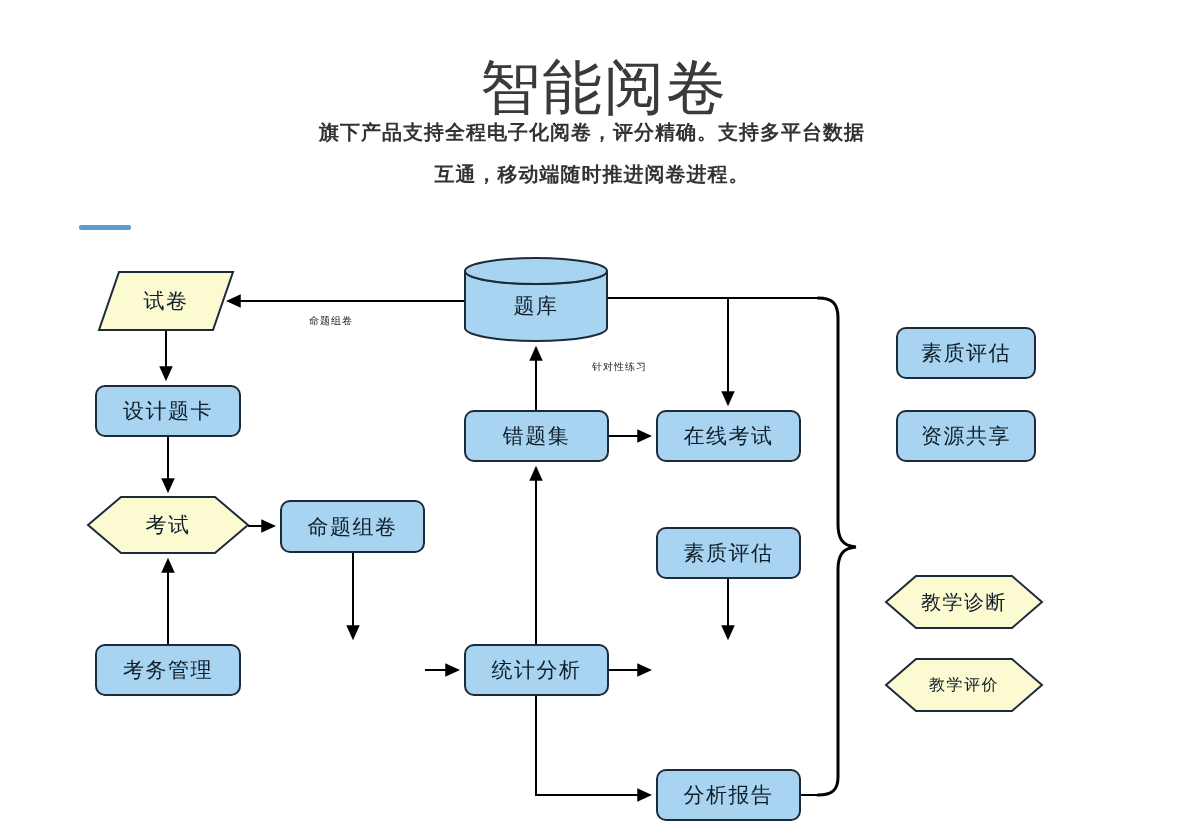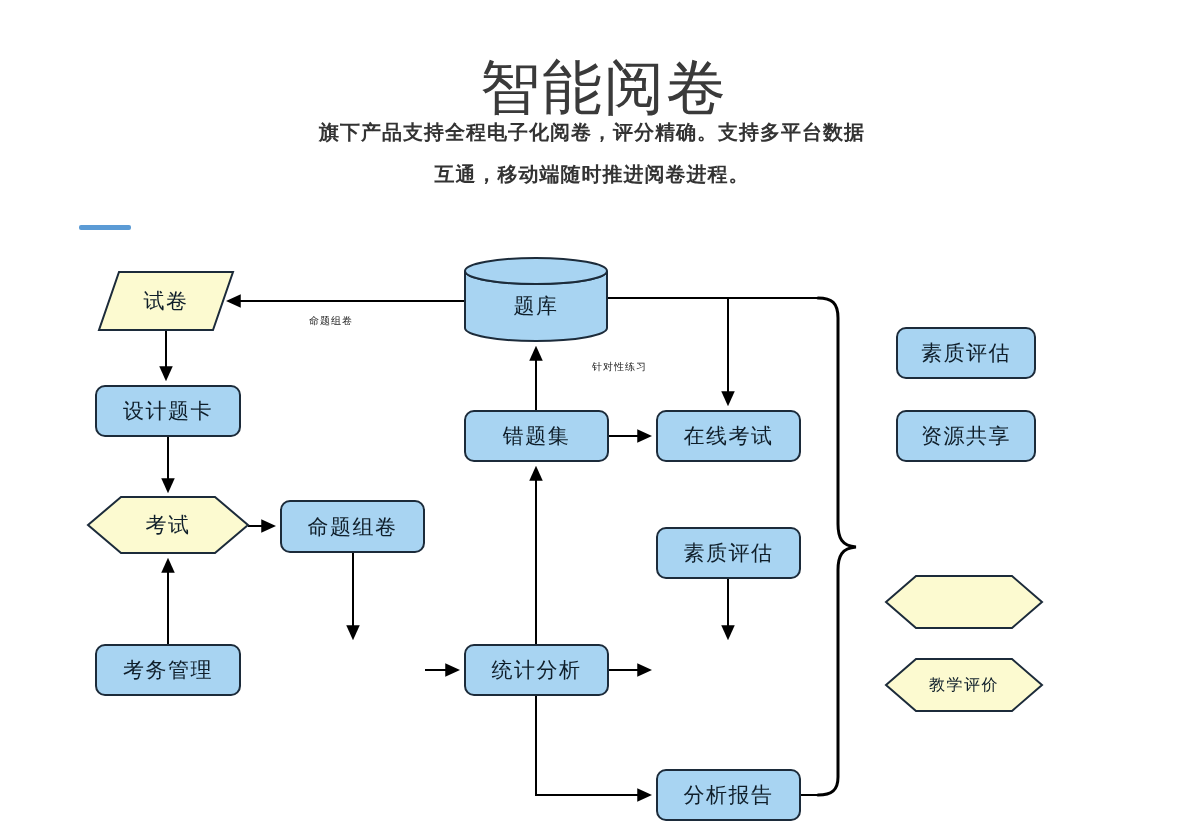--- a/index.html
+++ b/index.html
@@ -90,20 +90,21 @@
       <polygon points="88,525 121,497 215,497 248,525 215,553 121,553" fill="#fcfad0" stroke="#1c2b3a" stroke-width="2"></polygon>
 
       <polygon points="886,602 916,576 1012,576 1042,602 1012,628 916,628" fill="#fcfad0" stroke="#1c2b3a" stroke-width="2"></polygon>
 
       <polygon points="886,685 916,659 1012,659 1042,685 1012,711 916,711" fill="#fcfad0" stroke="#1c2b3a" stroke-width="2"></polygon>
     </svg>
 
     <div class="node overlay" style="left:99px;top:285px;width:134px;height:32px">试卷</div>
     <div class="node overlay" style="left:465px;top:291px;width:142px;height:30px">题库</div>
     <div class="node overlay" style="left:88px;top:499px;width:160px;height:52px">考试</div>
+    <div class="node overlay" style="left:886px;top:576px;width:156px;height:52px;font-size:20px">教学诊断</div>
     <div class="node overlay" style="left:886px;top:659px;width:156px;height:52px;font-size:16px">教学评价</div>
 
     <div class="node rect-node" style="left:95px;top:385px;width:146px;height:52px">设计题卡</div>
     <div class="node rect-node" style="left:280px;top:500px;width:145px;height:53px">命题组卷</div>
     <div class="node rect-node" style="left:95px;top:644px;width:146px;height:52px">考务管理</div>
     <div class="node rect-node" style="left:464px;top:644px;width:145px;height:52px">统计分析</div>
     <div class="node rect-node" style="left:464px;top:410px;width:145px;height:52px">错题集</div>
     <div class="node rect-node" style="left:656px;top:410px;width:145px;height:52px">在线考试</div>
     <div class="node rect-node" style="left:656px;top:527px;width:145px;height:52px">素质评估</div>
     <div class="node rect-node" style="left:656px;top:769px;width:145px;height:52px">分析报告</div>

